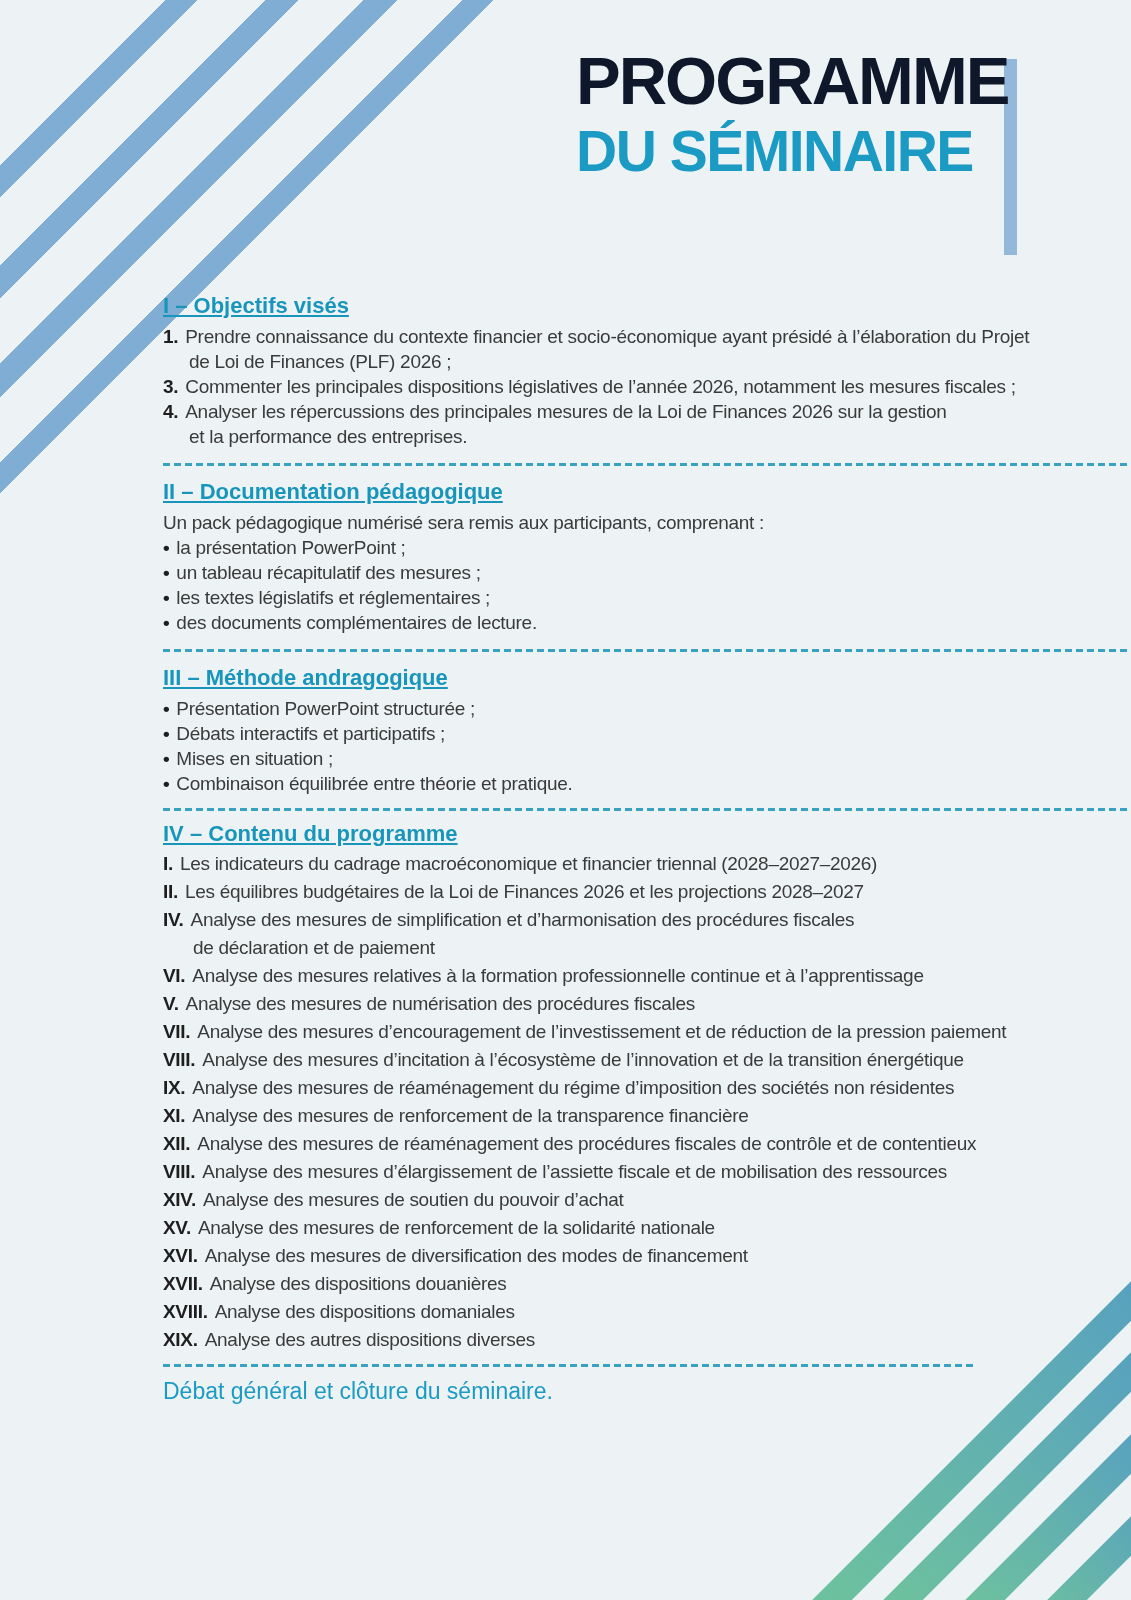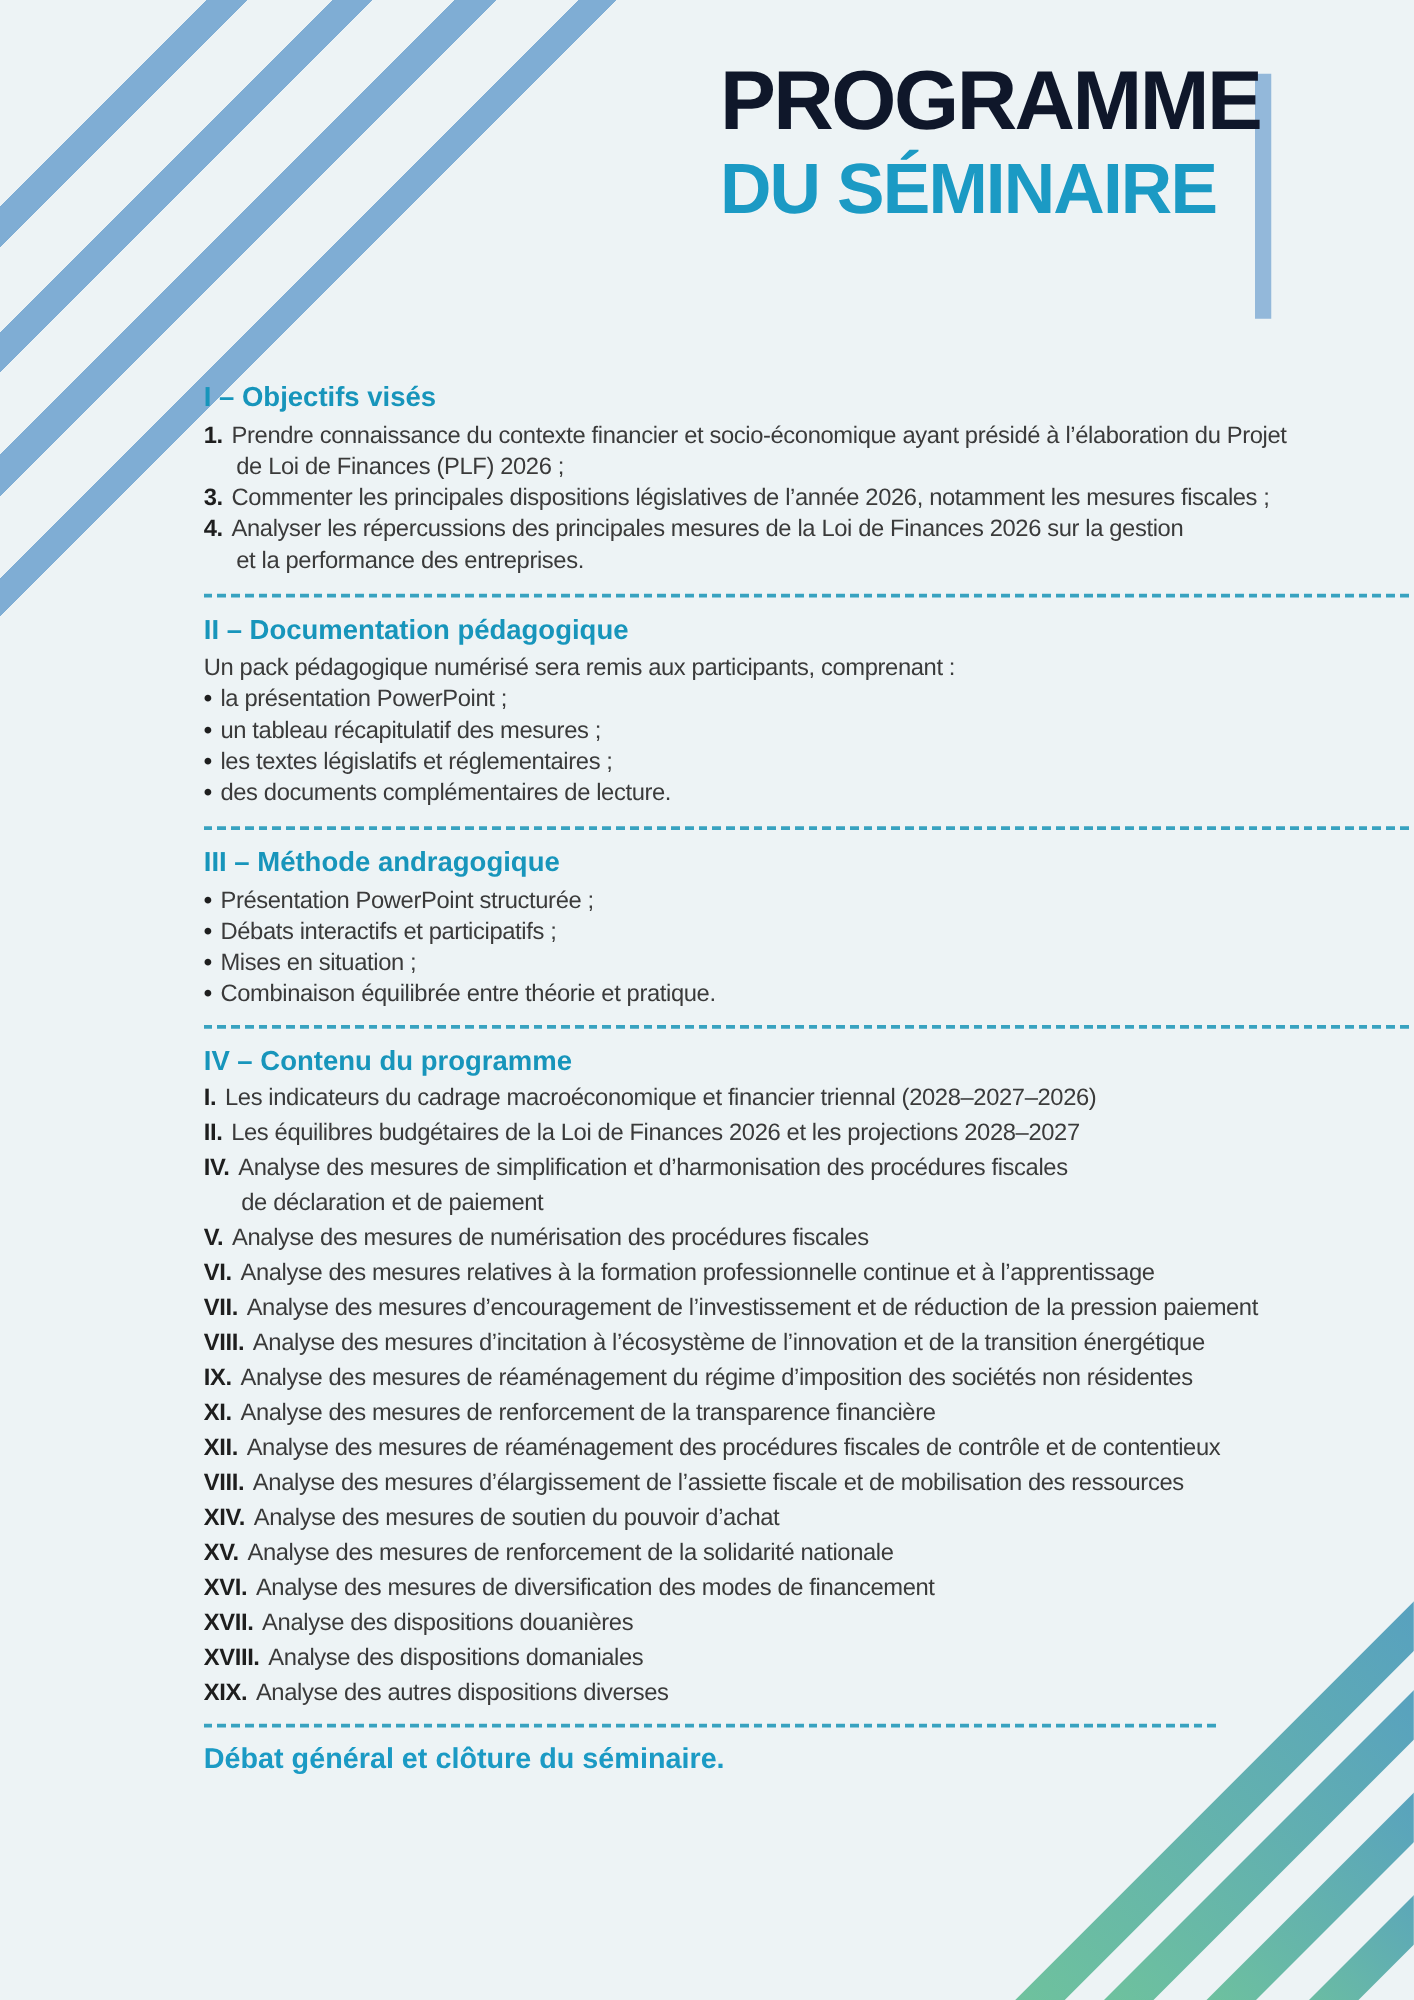--- a/index.html
+++ b/index.html
@@ -46,21 +46,21 @@
   }
   .title-sub {
     font-size: 57px; font-weight: 800; letter-spacing: -1.5px;
     line-height: 1; color: #1b9ac4; margin-top: 9px; white-space: nowrap;
   }
 
   .content { position: absolute; left: 163px; top: 292px; width: 958px; }
 
   .sec-title {
     font-size: 22px; font-weight: bold; color: #1795bb;
-    line-height: 25px; margin: 13px 0 6px 0;
+    line-height: 25px; margin: 1px 0 6px 0; text-decoration: underline;
   }
   .item, .intro {
     margin: 0; font-size: 19px; line-height: 25px;
     color: #3a3a3a; letter-spacing: -0.3px;
   }
   .item { padding-left: 26px; text-indent: -26px; }
   .marker { font-weight: bold; color: #1e1e1e; margin-right: 7px; }
   .txt { white-space: pre-line; }
 
   .sep {
@@ -68,21 +68,21 @@
     background: repeating-linear-gradient(90deg, #38a2c0 0 7px, transparent 7px 11px);
     margin: 14px 0 13px 0;
   }
   .sep.sep-3 { margin: 12px 0 10px 0; }
   .sep.sep-4 { margin: 10px 0 10px 0; width: 810px; }
 
   .sec-iv .sec-title { margin-bottom: 4px; }
   .sec-iv .item { line-height: 28px; padding-left: 30px; text-indent: -30px; }
 
   .closing {
-    font-size: 23px; font-weight: bold; color: #1b9ac4;
+    font-size: 23px; font-weight: normal; color: #1b9ac4;
     margin: 2px 0 12px 0; line-height: 28px;
   }
 </style>
 </head>
 <body>
 
 <div class="decor-tl"></div>
 
 <div class="decor-br">
   <div class="stripe s1"></div>
@@ -131,22 +131,22 @@
   </section>
 
   <div class="sep sep-3"></div>
 
   <section class="sec sec-iv">
     <h2 class="sec-title">IV – Contenu du programme</h2>
     <p class="item"><span class="marker">I.</span><span class="txt">Les indicateurs du cadrage macroéconomique et financier triennal (2028–2027–2026)</span></p>
     <p class="item"><span class="marker">II.</span><span class="txt">Les équilibres budgétaires de la Loi de Finances 2026 et les projections 2028–2027</span></p>
     <p class="item"><span class="marker">IV.</span><span class="txt">Analyse des mesures de simplification et d’harmonisation des procédures fiscales
 de déclaration et de paiement</span></p>
+    <p class="item"><span class="marker">VI.</span><span class="txt">Analyse des mesures relatives à la formation professionnelle continue et à l’apprentissage</span></p>
     <p class="item"><span class="marker">V.</span><span class="txt">Analyse des mesures de numérisation des procédures fiscales</span></p>
-    <p class="item"><span class="marker">VI.</span><span class="txt">Analyse des mesures relatives à la formation professionnelle continue et à l’apprentissage</span></p>
     <p class="item"><span class="marker">VII.</span><span class="txt">Analyse des mesures d’encouragement de l’investissement et de réduction de la pression paiement</span></p>
     <p class="item"><span class="marker">VIII.</span><span class="txt">Analyse des mesures d’incitation à l’écosystème de l’innovation et de la transition énergétique</span></p>
     <p class="item"><span class="marker">IX.</span><span class="txt">Analyse des mesures de réaménagement du régime d’imposition des sociétés non résidentes</span></p>
     <p class="item"><span class="marker">XI.</span><span class="txt">Analyse des mesures de renforcement de la transparence financière</span></p>
     <p class="item"><span class="marker">XII.</span><span class="txt">Analyse des mesures de réaménagement des procédures fiscales de contrôle et de contentieux</span></p>
     <p class="item"><span class="marker">VIII.</span><span class="txt">Analyse des mesures d’élargissement de l’assiette fiscale et de mobilisation des ressources</span></p>
     <p class="item"><span class="marker">XIV.</span><span class="txt">Analyse des mesures de soutien du pouvoir d’achat</span></p>
     <p class="item"><span class="marker">XV.</span><span class="txt">Analyse des mesures de renforcement de la solidarité nationale</span></p>
     <p class="item"><span class="marker">XVI.</span><span class="txt">Analyse des mesures de diversification des modes de financement</span></p>
     <p class="item"><span class="marker">XVII.</span><span class="txt">Analyse des dispositions douanières</span></p>

